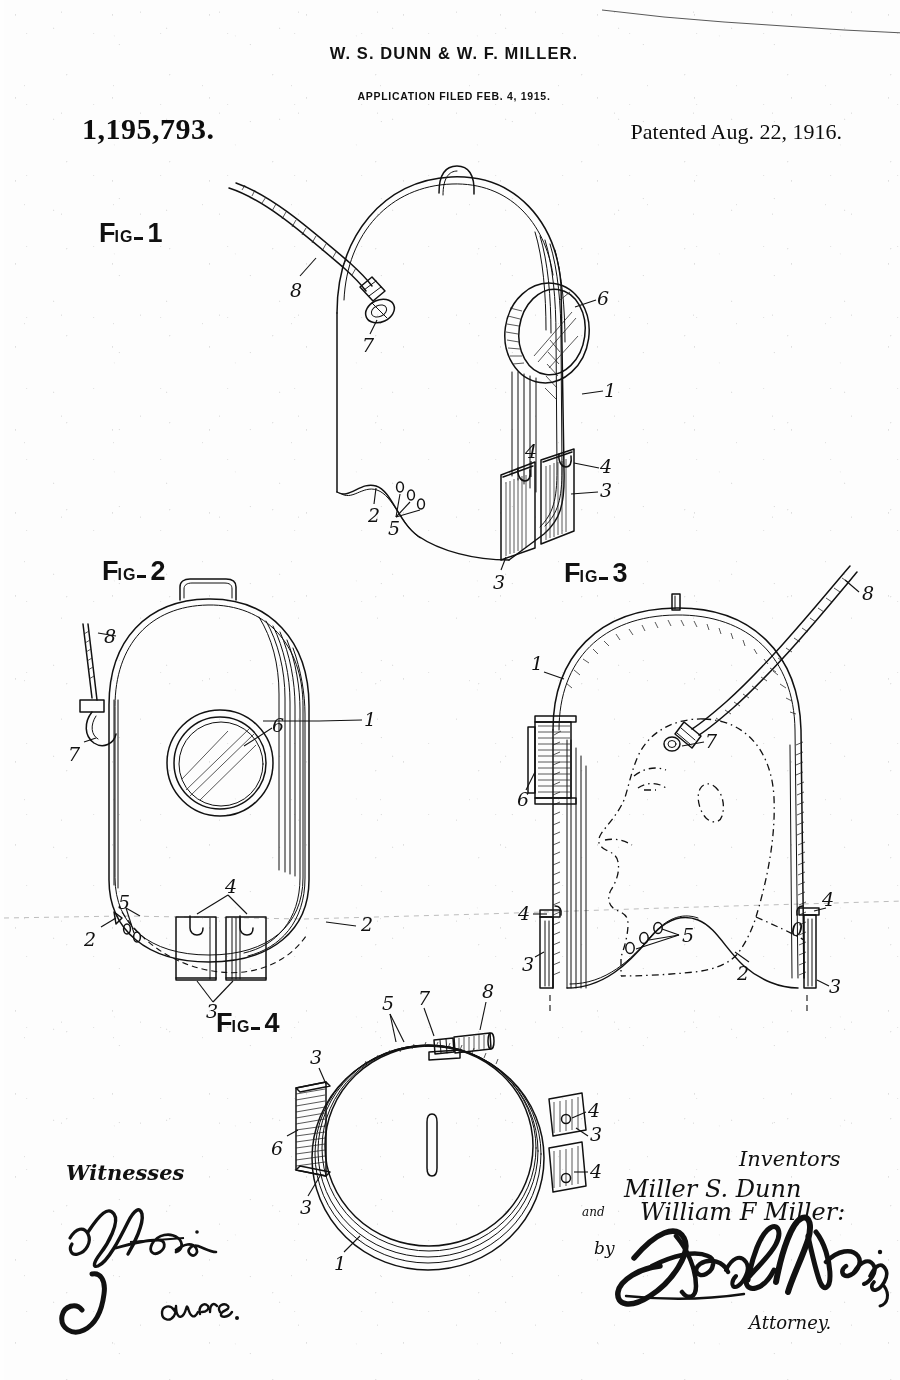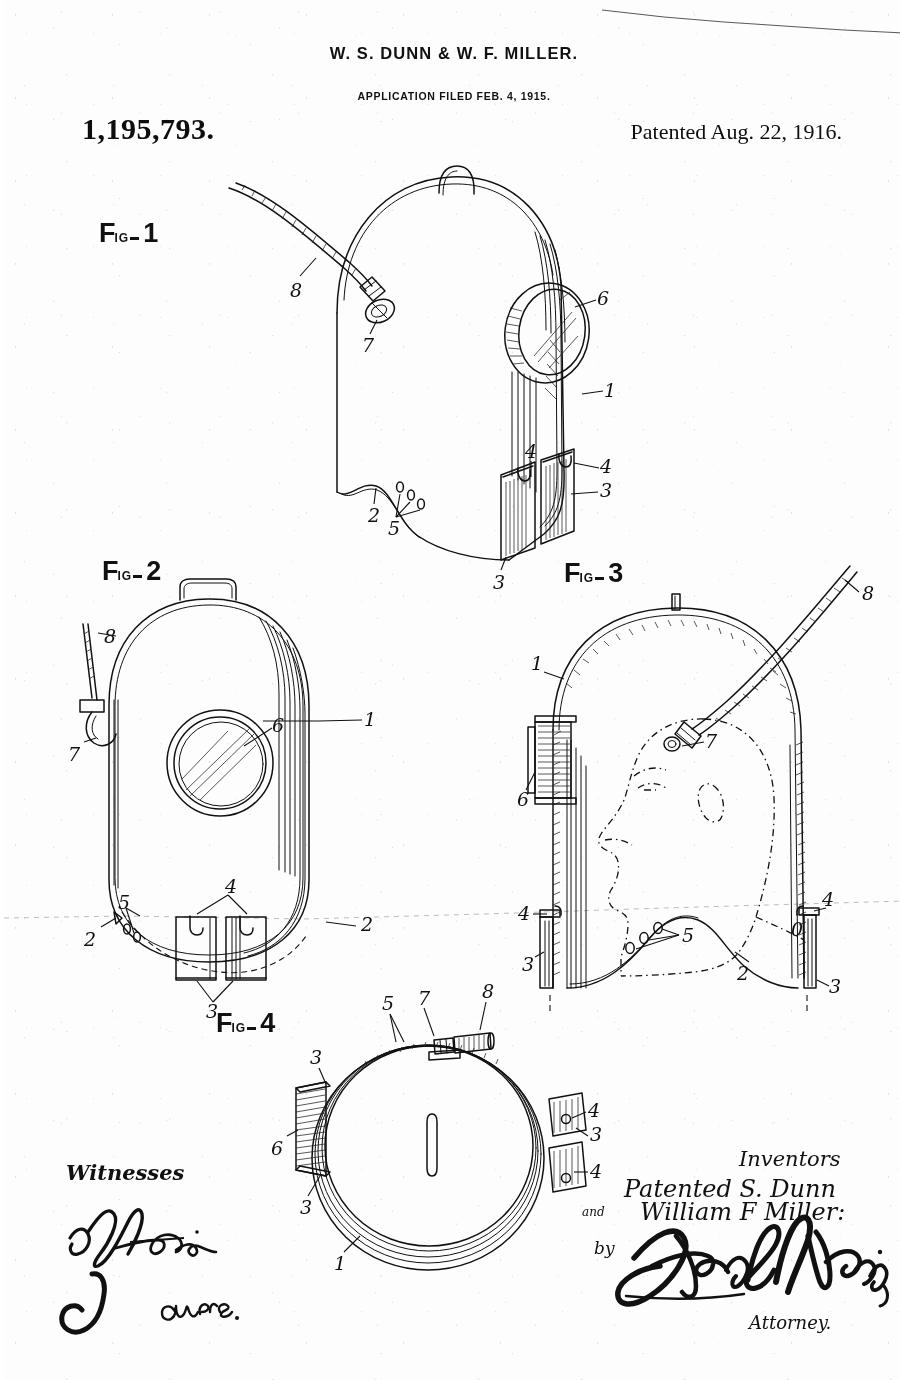--- a/index.html
+++ b/index.html
@@ -55,21 +55,21 @@
   }
   
   .figlabel{
     position:absolute;
     font-family:"Liberation Sans", sans-serif;
     font-weight:bold;color:#111;
     white-space:nowrap;
     display:flex;align-items:baseline;
   }
   .figlabel .fg-f{font-size:27px;letter-spacing:-1px;position:relative;}
-  .figlabel .fg-ig{font-size:12px;letter-spacing:1px;position:relative;top:0px;text-align:right;}
+  .figlabel .fg-ig{font-size:16px;letter-spacing:1px;position:relative;top:0px;text-align:right;}
   .figlabel .fg-dash{
     display:inline-block;width:9px;height:3px;background:#111;
     margin:0 3px 0 1px;position:relative;top:-2px;
   }
   .figlabel .fg-num{font-size:27px;margin-left:1px;}
   .figlabel::after{content:"";}
   
   .script{
     font-family:"DejaVu Serif", serif;
     font-style:italic;color:#111;
@@ -751,21 +751,21 @@
       <path d="M170 1310 C166 1304 158 1306 158 1313 C158 1320 166 1322 170 1316 C173 1311 172 1306 170 1310 Z" fill="none" stroke="#111" stroke-width="2.4"></path>
       <path d="M172 1306 C172 1316 176 1320 180 1314 C183 1309 182 1304 184 1308 C186 1316 190 1320 194 1312" fill="none" stroke="#111" stroke-width="2.4" stroke-linecap="round"></path>
       <path d="M196 1314 C194 1306 200 1302 204 1306 C206 1309 202 1312 198 1312" fill="none" stroke="#111" stroke-width="2.4" stroke-linecap="round"></path>
       <path d="M206 1312 C206 1304 210 1302 213 1306" fill="none" stroke="#111" stroke-width="2.4" stroke-linecap="round"></path>
       <path d="M216 1312 C212 1306 220 1302 224 1306 C227 1310 218 1310 217 1314 C216 1318 224 1318 228 1312" fill="none" stroke="#111" stroke-width="2.4" stroke-linecap="round"></path>
       <circle cx="233" cy="1318" r="2" fill="#111"></circle>
     </g>
   </svg>
 
   <div class="script" id="inv-label">Inventors</div>
-  <div class="script" id="inv-n1">Patented S. Dunn</div>
+  <div class="script" id="inv-n1">Miller S. Dunn</div>
   <div class="script" id="inv-and">and</div>
   <div class="script" id="inv-n2">William F Miller:</div>
   <div class="script" id="inv-by">by</div>
   <div class="script" id="atty-label">Attorney.</div>
 
   <svg width="900" height="1380">
     <g>
 
       <path d="M630 1258 C652 1232 672 1224 680 1238 C688 1253 668 1282 646 1296
                C626 1309 612 1305 614 1292 C616 1280 636 1268 656 1266" fill="none" stroke="#111" stroke-width="5.5" stroke-linecap="round"></path>

